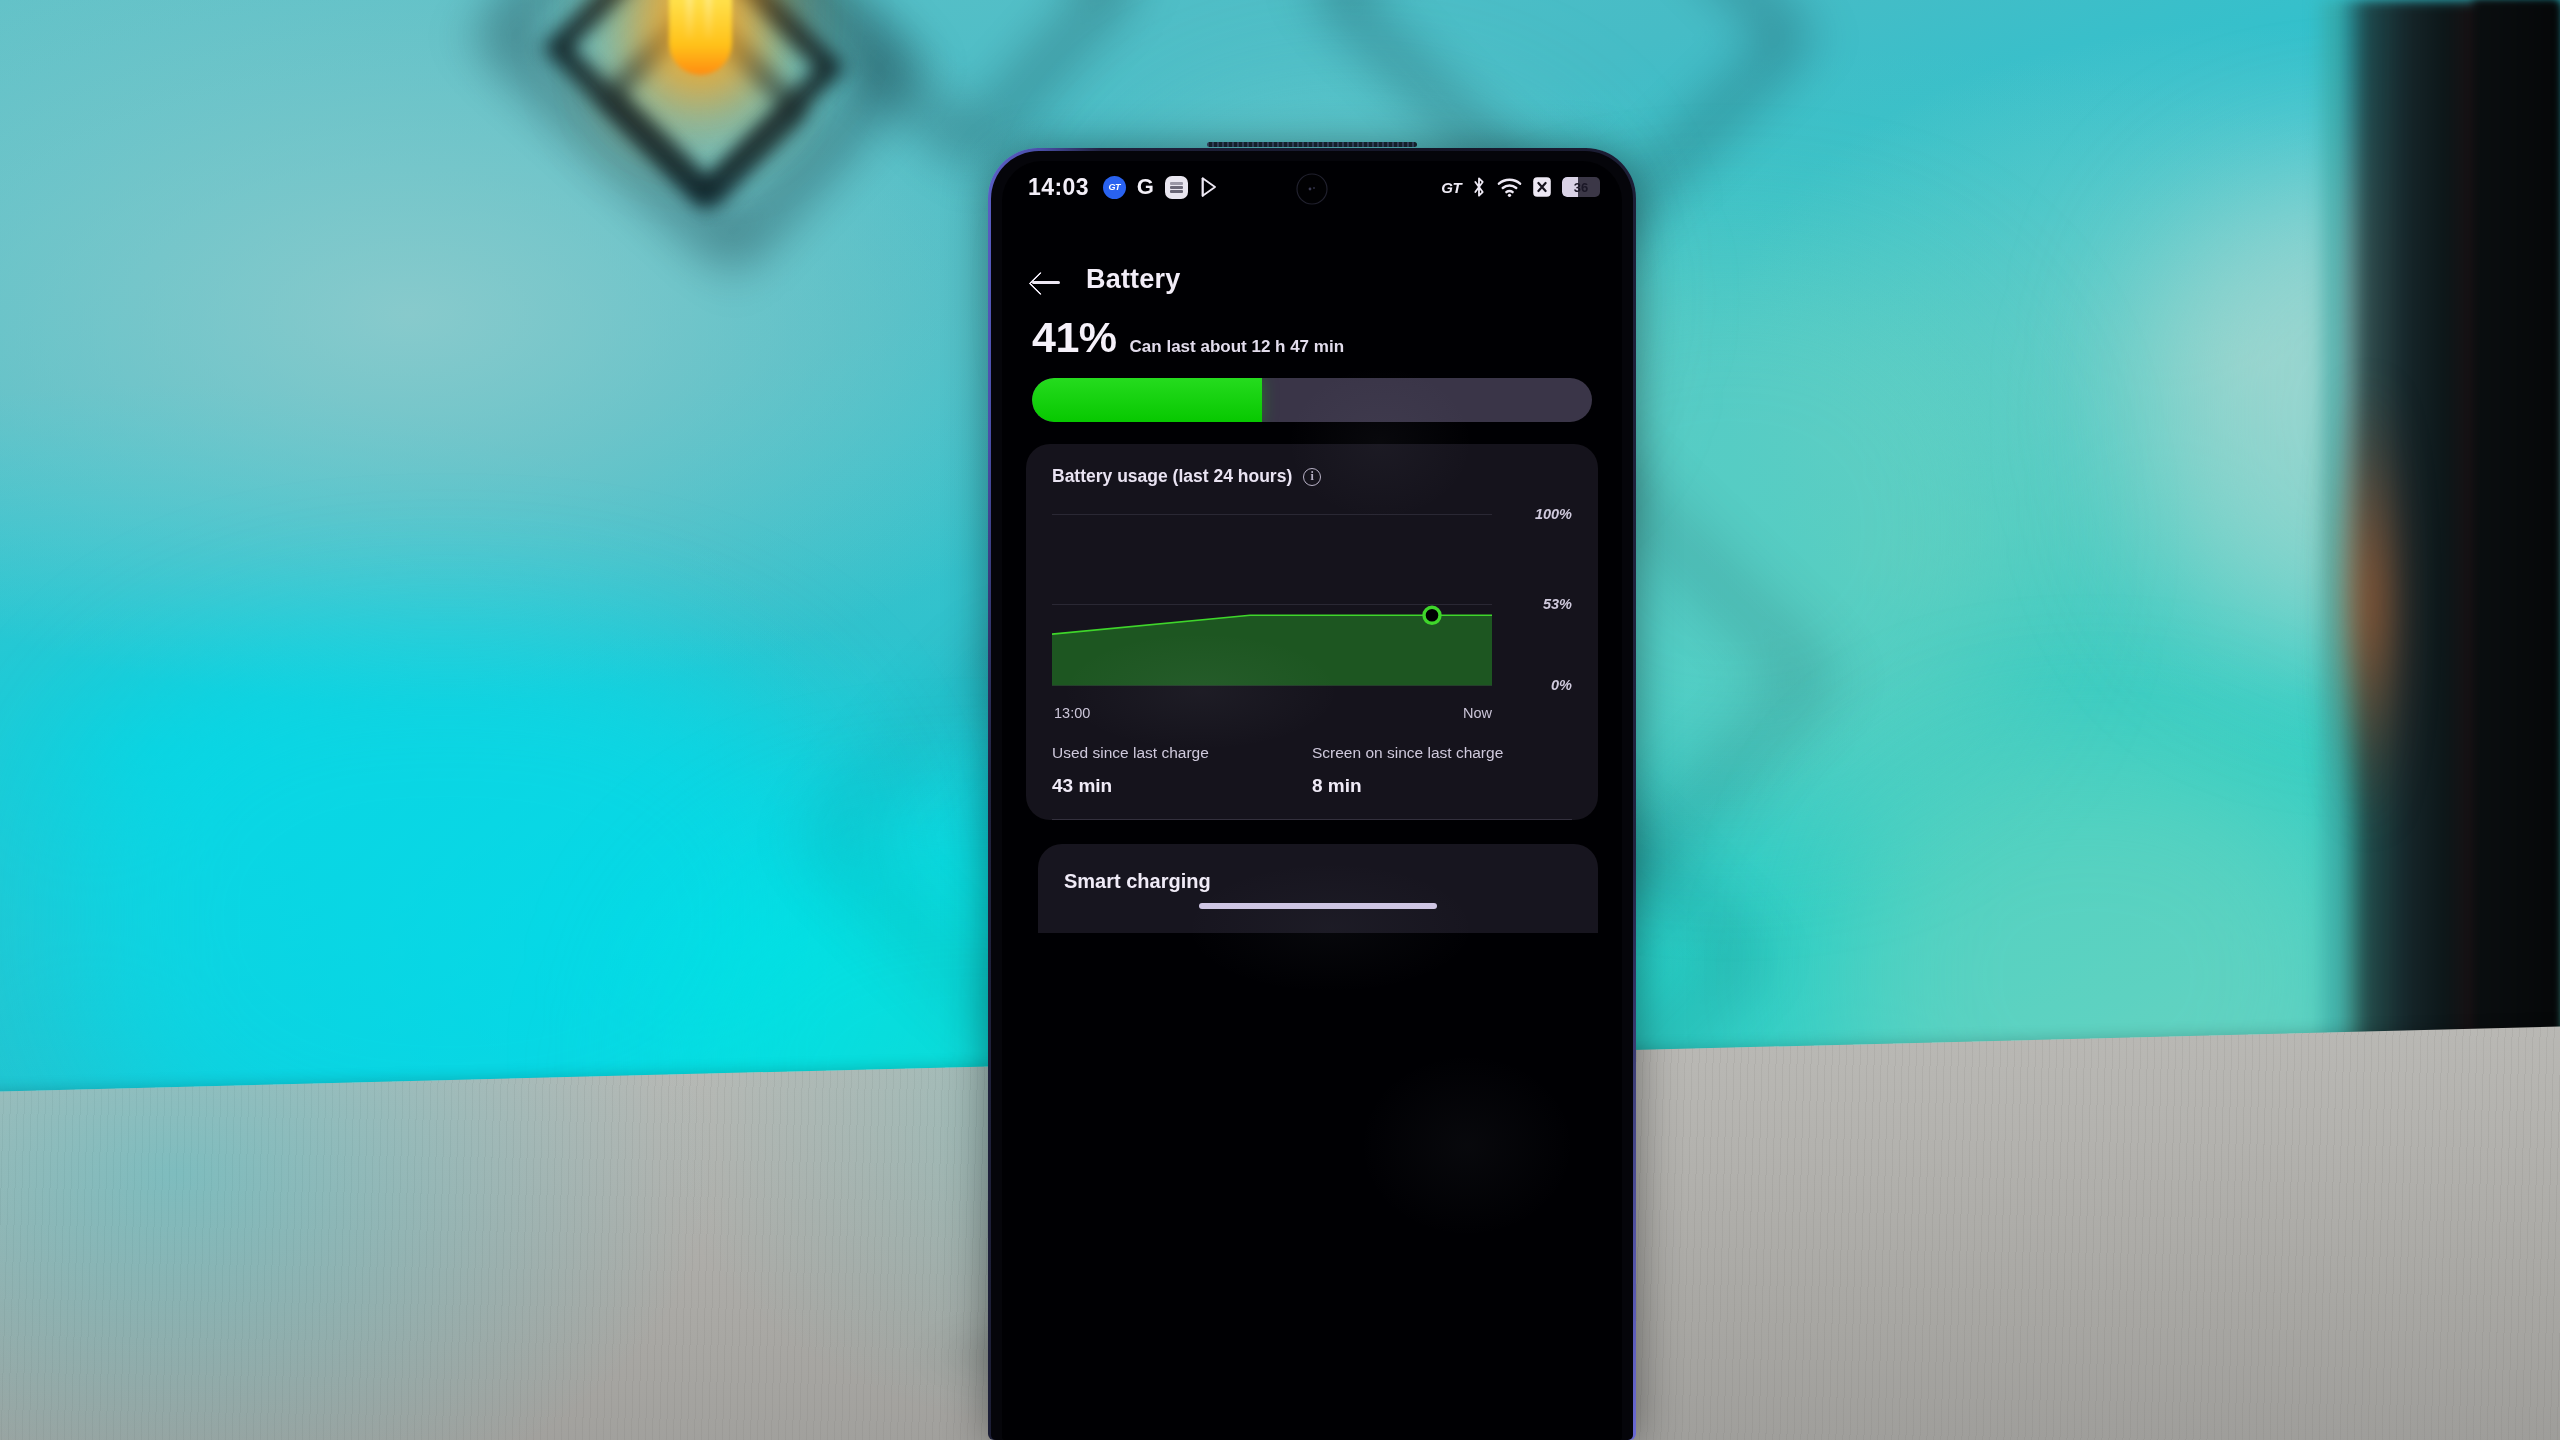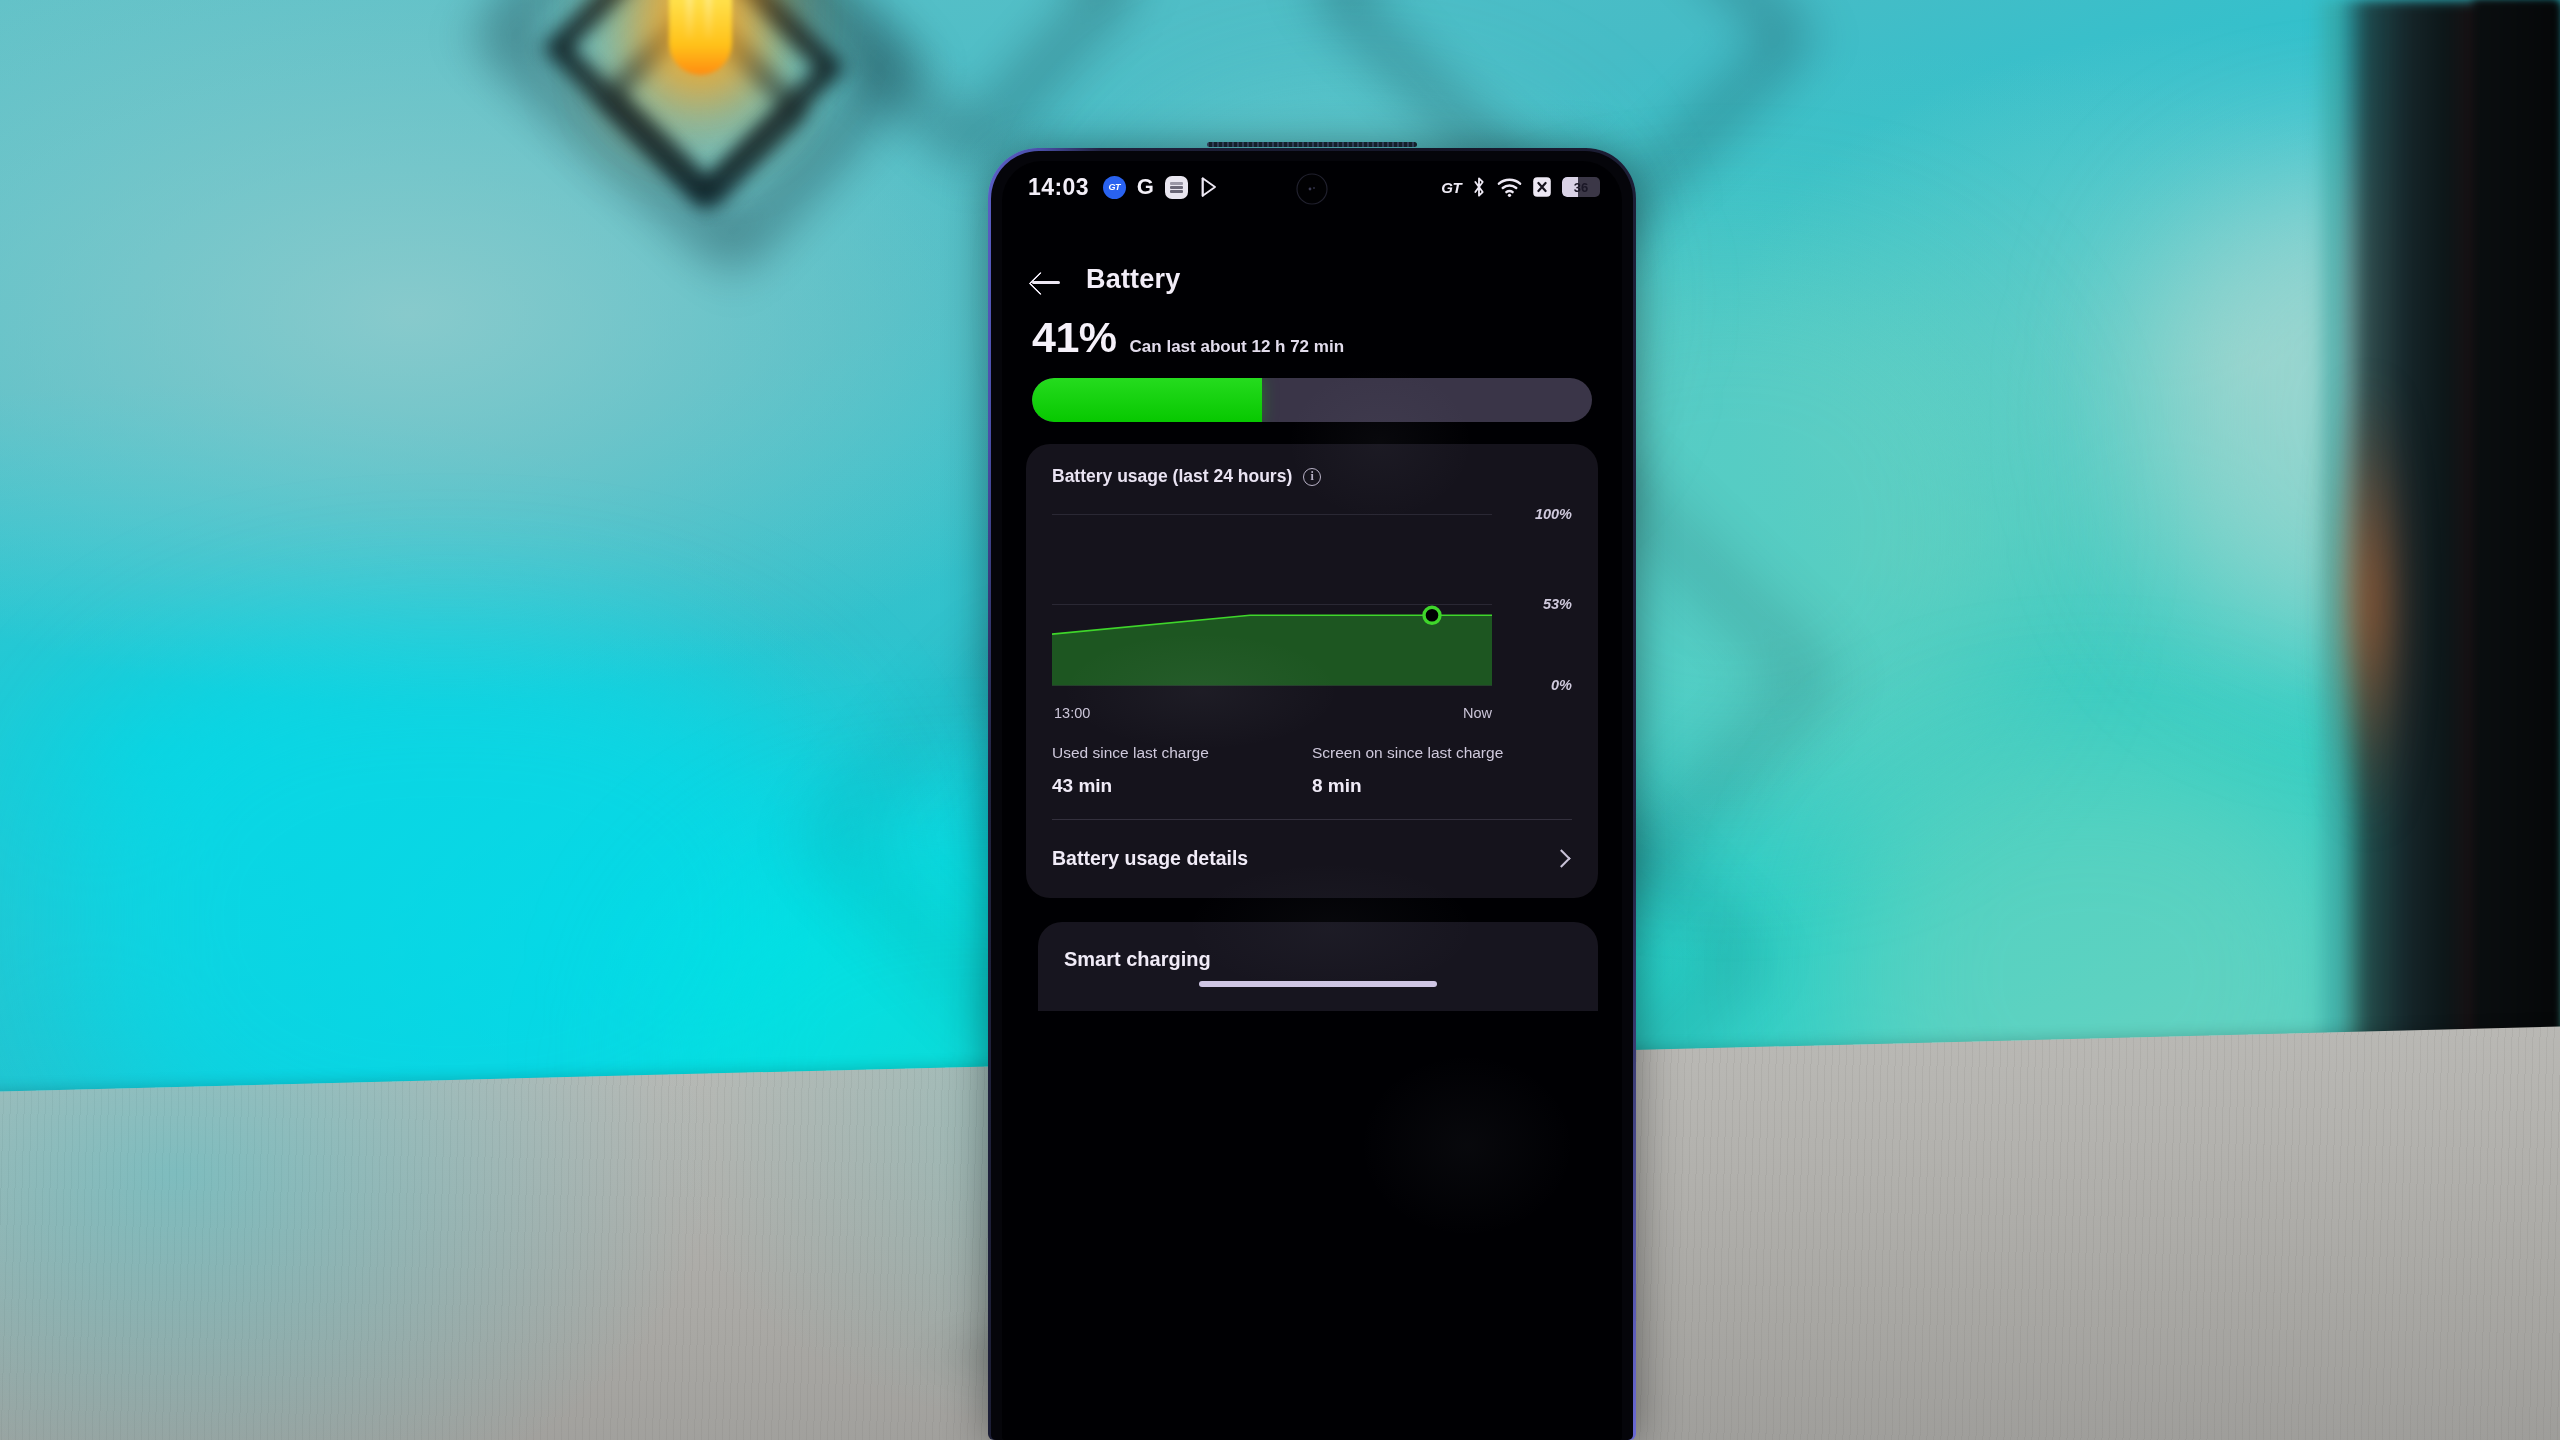--- a/index.html
+++ b/index.html
@@ -317,21 +317,21 @@
     </div>
 
     <div id="appbar">
       <div class="backarrow"></div>
       <div id="pagetitle">Battery</div>
     </div>
 
     <div id="summary">
       <div class="sumline">
         <div class="pct">41%</div>
-        <div class="lastabout">Can last about 12 h 72 min</div>
+        <div class="lastabout">Can last about 12 h 47 min</div>
       </div>
       <div class="track">
         <div class="fill-green" style="width: 41%;"></div>
       </div>
     </div>
 
     <div class="card">
       <div class="cardtitle">
         <span>Battery usage (last 24 hours)</span>
         <div class="infoicon">i</div>
@@ -367,26 +367,20 @@
           <div class="val">43 min</div>
         </div>
         <div class="stat">
           <div class="lbl">Screen on since last charge</div>
           <div class="val">8 min</div>
         </div>
       </div>
 
       <div class="divider"></div>
 
-      <div class="row">
-        <div class="rowtexts">
-          <div class="rowtitle">Battery usage details</div>
-        </div>
-        <div class="chev"></div>
-      </div>
     </div>
 
 
     <div class="card-bottom">
       <div class="rowtitle">Smart charging</div>
       <div id="homeindicator"></div>
     </div>
 
     <div class="smudge sm1"></div>
     <div class="smudge sm2"></div>

